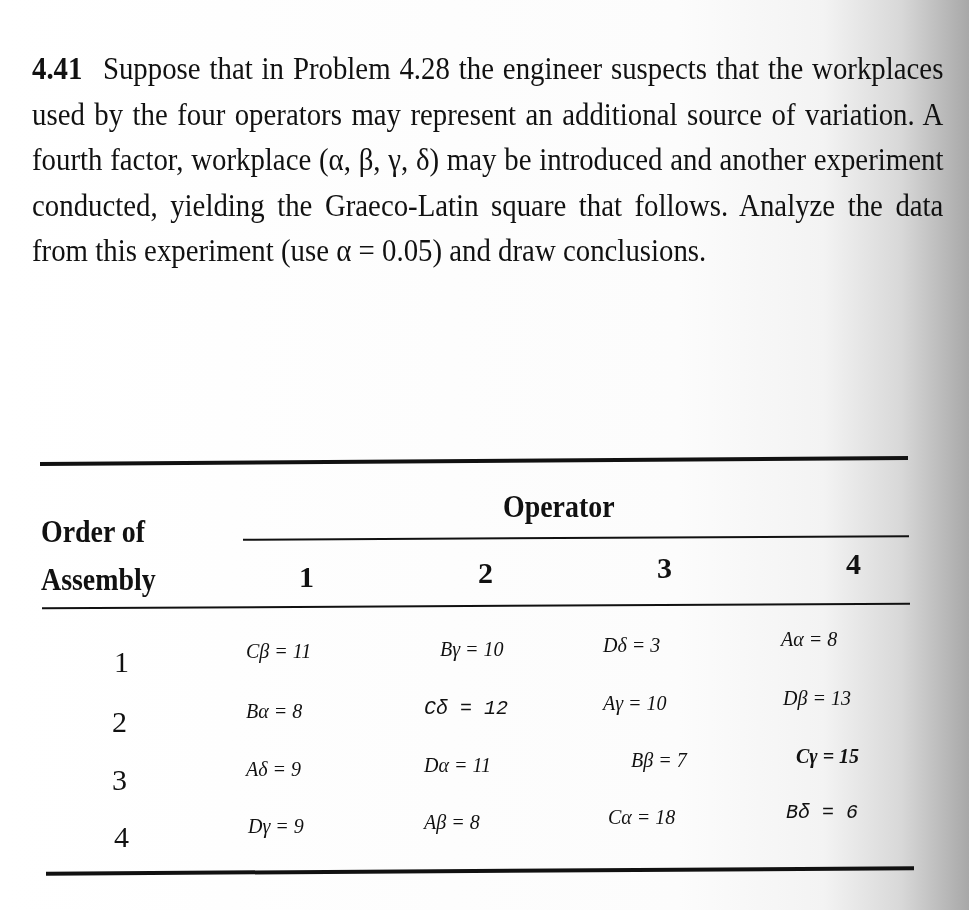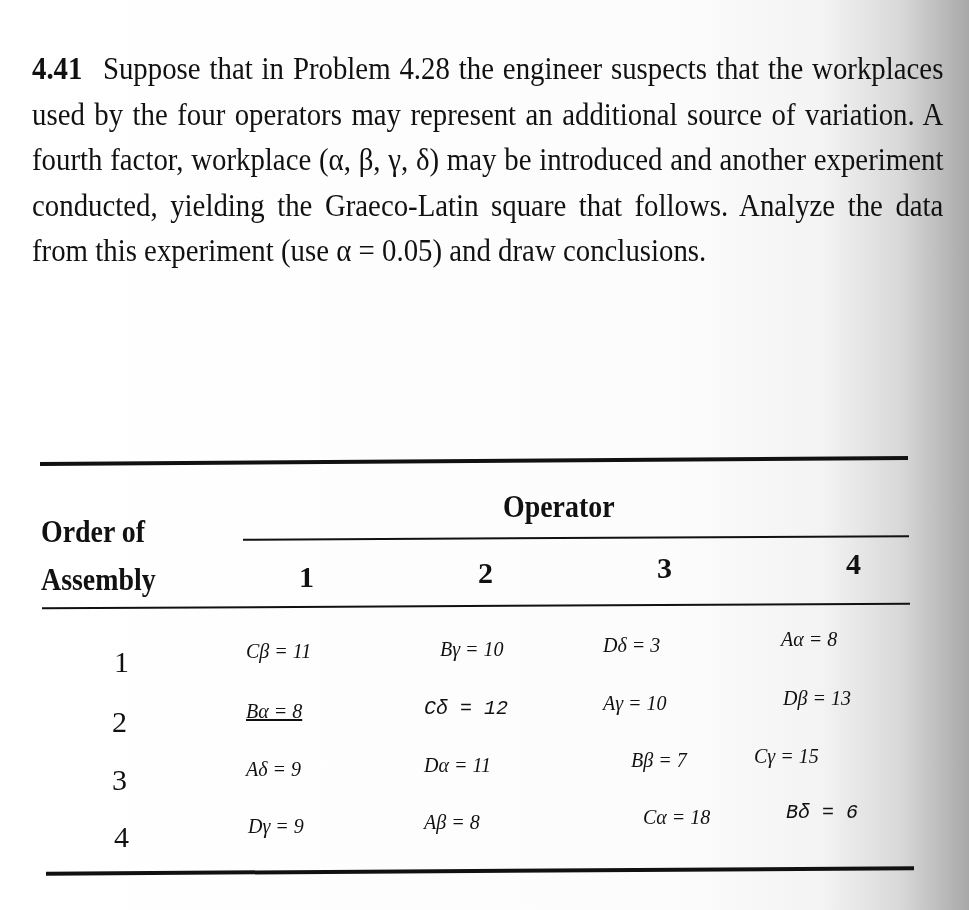--- a/index.html
+++ b/index.html
@@ -46,26 +46,26 @@
 <div class="txt rownum" style="left:114px; top:645px;">1</div>
 <div class="txt rownum" style="left:112px; top:705px;">2</div>
 <div class="txt rownum" style="left:112px; top:763px;">3</div>
 <div class="txt rownum" style="left:114px; top:820px;">4</div>
 
 <div class="txt cell" style="left:246px; top:640px; font-style:italic;">Cβ = 11</div>
 <div class="txt cell" style="left:400px; top:638px; font-style:italic;margin-left:40px;">Bγ = 10</div>
 <div class="txt cell" style="left:603px; top:634px; font-style:italic;">Dδ = 3</div>
 <div class="txt cell" style="left:781px; top:628px; font-style:italic;">Aα = 8</div>
 
-<div class="txt cell" style="left:246px; top:700px; font-style:italic;text-decoration:underline;">Bα = 8</div>
+<div class="txt cell" style="left:246px; top:700px; font-style:italic;">Bα = 8</div>
 <div class="txt cell" style="left:424px; top:697px; font-style:italic;font-family:Liberation Mono, monospace;">Cδ = 12</div>
 <div class="txt cell" style="left:603px; top:692px; font-style:italic;">Aγ = 10</div>
 <div class="txt cell" style="left:783px; top:687px; font-style:italic;">Dβ = 13</div>
 
 <div class="txt cell" style="left:246px; top:758px; font-style:italic;">Aδ = 9</div>
 <div class="txt cell" style="left:424px; top:754px; font-style:italic;">Dα = 11</div>
 <div class="txt cell" style="left:631px; top:749px; font-style:italic;">Bβ = 7</div>
-<div class="txt cell" style="left:754px; top:745px; font-style:italic;">Cγ = 15</div>
+<div class="txt cell" style="left:796px; top:745px; font-style:italic;font-weight:bold;">Cγ = 15</div>
 
 <div class="txt cell" style="left:248px; top:815px; font-style:italic;">Dγ = 9</div>
 <div class="txt cell" style="left:424px; top:811px; font-style:italic;">Aβ = 8</div>
-<div class="txt cell" style="left:608px; top:806px; font-style:italic;margin-left:35px;">Cα = 18</div>
+<div class="txt cell" style="left:608px; top:806px; font-style:italic;">Cα = 18</div>
 <div class="txt cell" style="left:786px; top:801px; font-style:italic;font-family:Liberation Mono, monospace;">Bδ = 6</div>
 
 </body></html>

